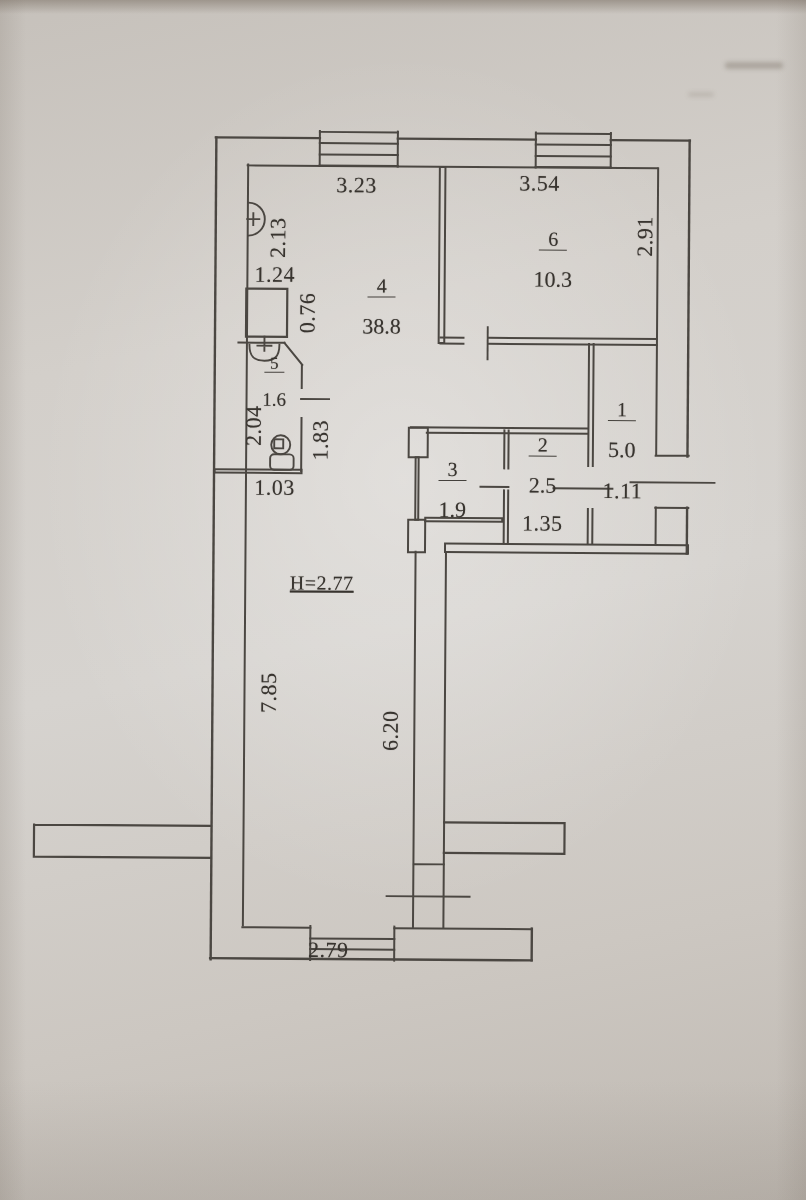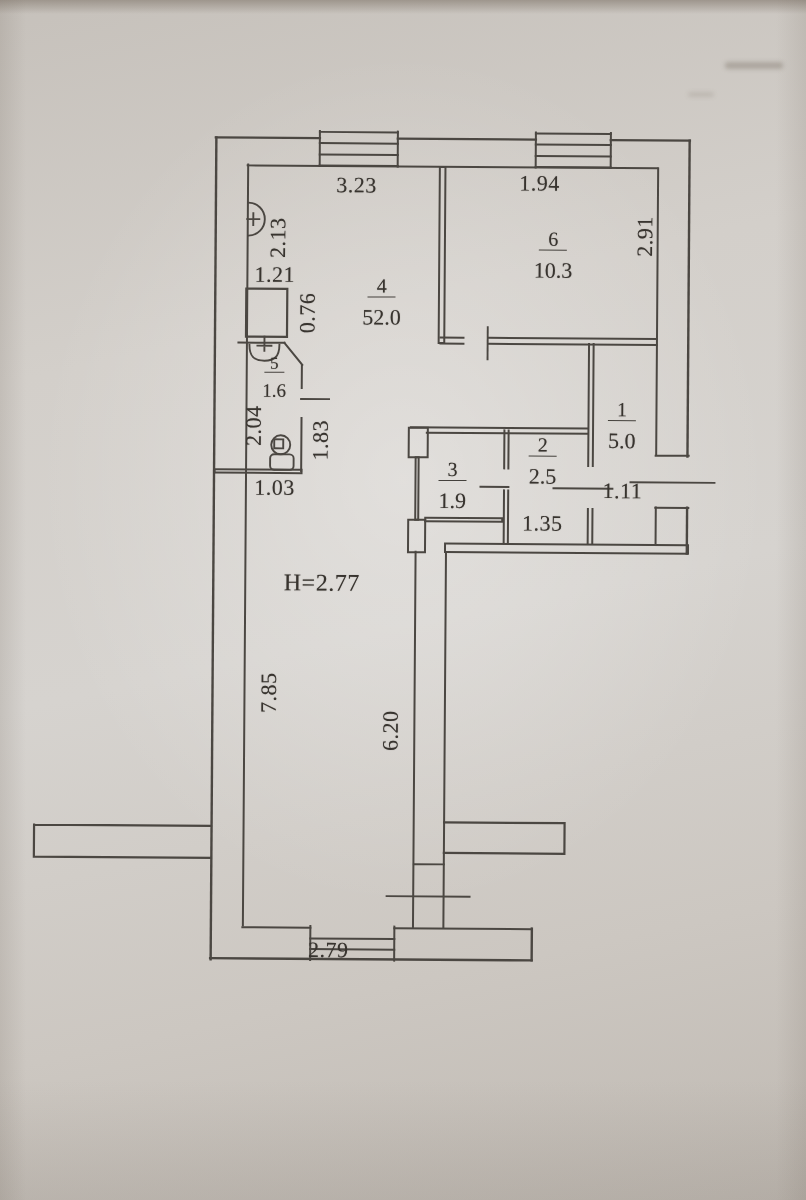--- a/index.html
+++ b/index.html
@@ -18,25 +18,25 @@
     background:linear-gradient(90deg,rgba(120,110,100,.18),rgba(120,110,100,0));}
   .shade-right{position:absolute;right:0;top:0;width:30px;height:1200px;
     background:linear-gradient(270deg,rgba(120,110,100,.16),rgba(120,110,100,0));}
   .smudge{position:absolute;background:rgba(95,85,74,.30);filter:blur(2px);border-radius:3px;}
   .plan{position:absolute;left:0;top:0;width:806px;height:1200px;transform:rotate(0.4deg);transform-origin:450px 550px;}
   svg{position:absolute;left:0;top:0;}
   .txt{position:absolute;color:#38342f;white-space:nowrap;
     text-shadow:0 0 1px rgba(56,52,47,.45);}
   .dim{font-size:22px;letter-spacing:.5px;transform:translate(-50%,-50%);}
   .dim.v{transform:translate(-50%,-50%) rotate(-90deg);}
-  .height-note{font-size:24px;transform:translate(-50%,-50%);letter-spacing:.5px;}
+  .height-note{font-size:20px;transform:translate(-50%,-50%);letter-spacing:.5px;text-decoration:underline;}
   .room-label{position:absolute;display:flex;flex-direction:column;align-items:center;
     transform:translateX(-50%);color:#38342f;text-shadow:0 0 1px rgba(56,52,47,.45);}
   .room-label .num{font-size:20px;line-height:1.0;padding:0 9px 1px 9px;border-bottom:1.6px solid #44413c;}
-  .room-label .area{font-size:22px;line-height:1.15;padding-top:7px;}
+  .room-label .area{font-size:22px;line-height:1.15;padding-top:16px;}
   .room-label.small .num{font-size:17px;padding:0 6px 0 6px;}
   .room-label.small .area{font-size:19px;}
 </style>
 </head>
 <body>
 
 <div class="photo">
   <div class="shade-top"></div>
   <div class="shade-left"></div>
   <div class="shade-right"></div>
@@ -139,21 +139,21 @@
             <circle cx="280" cy="446" r="9.5"></circle>
             <rect x="273.5" y="440.5" width="9" height="9"></rect>
             <rect x="269.5" y="455.5" width="23.5" height="15.5" rx="4"></rect>
           </g>
         </g>
       </g>
     </svg>
 
     <div class="room-label" style="left:380px;top:276px">
       <span class="num">4</span>
-      <span class="area">52.0</span>
+      <span class="area">38.8</span>
     </div>
     <div class="room-label" style="left:551px;top:228px">
       <span class="num">6</span>
       <span class="area">10.3</span>
     </div>
     <div class="room-label" style="left:621px;top:398px">
       <span class="num">1</span>
       <span class="area">5.0</span>
     </div>
     <div class="room-label" style="left:542px;top:434px">
@@ -163,24 +163,24 @@
     <div class="room-label" style="left:452px;top:459px">
       <span class="num">3</span>
       <span class="area">1.9</span>
     </div>
     <div class="room-label small" style="left:273px;top:356px">
       <span class="num">5</span>
       <span class="area">1.6</span>
     </div>
 
     <span class="txt dim" style="left:354px;top:186px">3.23</span>
-    <span class="txt dim" style="left:537px;top:183px">1.94</span>
+    <span class="txt dim" style="left:537px;top:183px">3.54</span>
     <span class="txt dim v" style="left:643px;top:235px">2.91</span>
     <span class="txt dim v" style="left:276px;top:239px">2.13</span>
-    <span class="txt dim" style="left:273px;top:276px">1.21</span>
+    <span class="txt dim" style="left:273px;top:276px">1.24</span>
     <span class="txt dim v" style="left:306px;top:314px">0.76</span>
     <span class="txt dim v" style="left:253px;top:427px">2.04</span>
     <span class="txt dim v" style="left:320px;top:441px">1.83</span>
     <span class="txt dim" style="left:274px;top:489px">1.03</span>
     <span class="txt dim" style="left:542px;top:523px">1.35</span>
     <span class="txt dim" style="left:622px;top:490px">1.11</span>
     <span class="txt height-note" style="left:322px;top:584px">H=2.77</span>
     <span class="txt dim v" style="left:270px;top:694px">7.85</span>
     <span class="txt dim v" style="left:392px;top:731px">6.20</span>
     <span class="txt dim" style="left:331px;top:951px">2.79</span>

